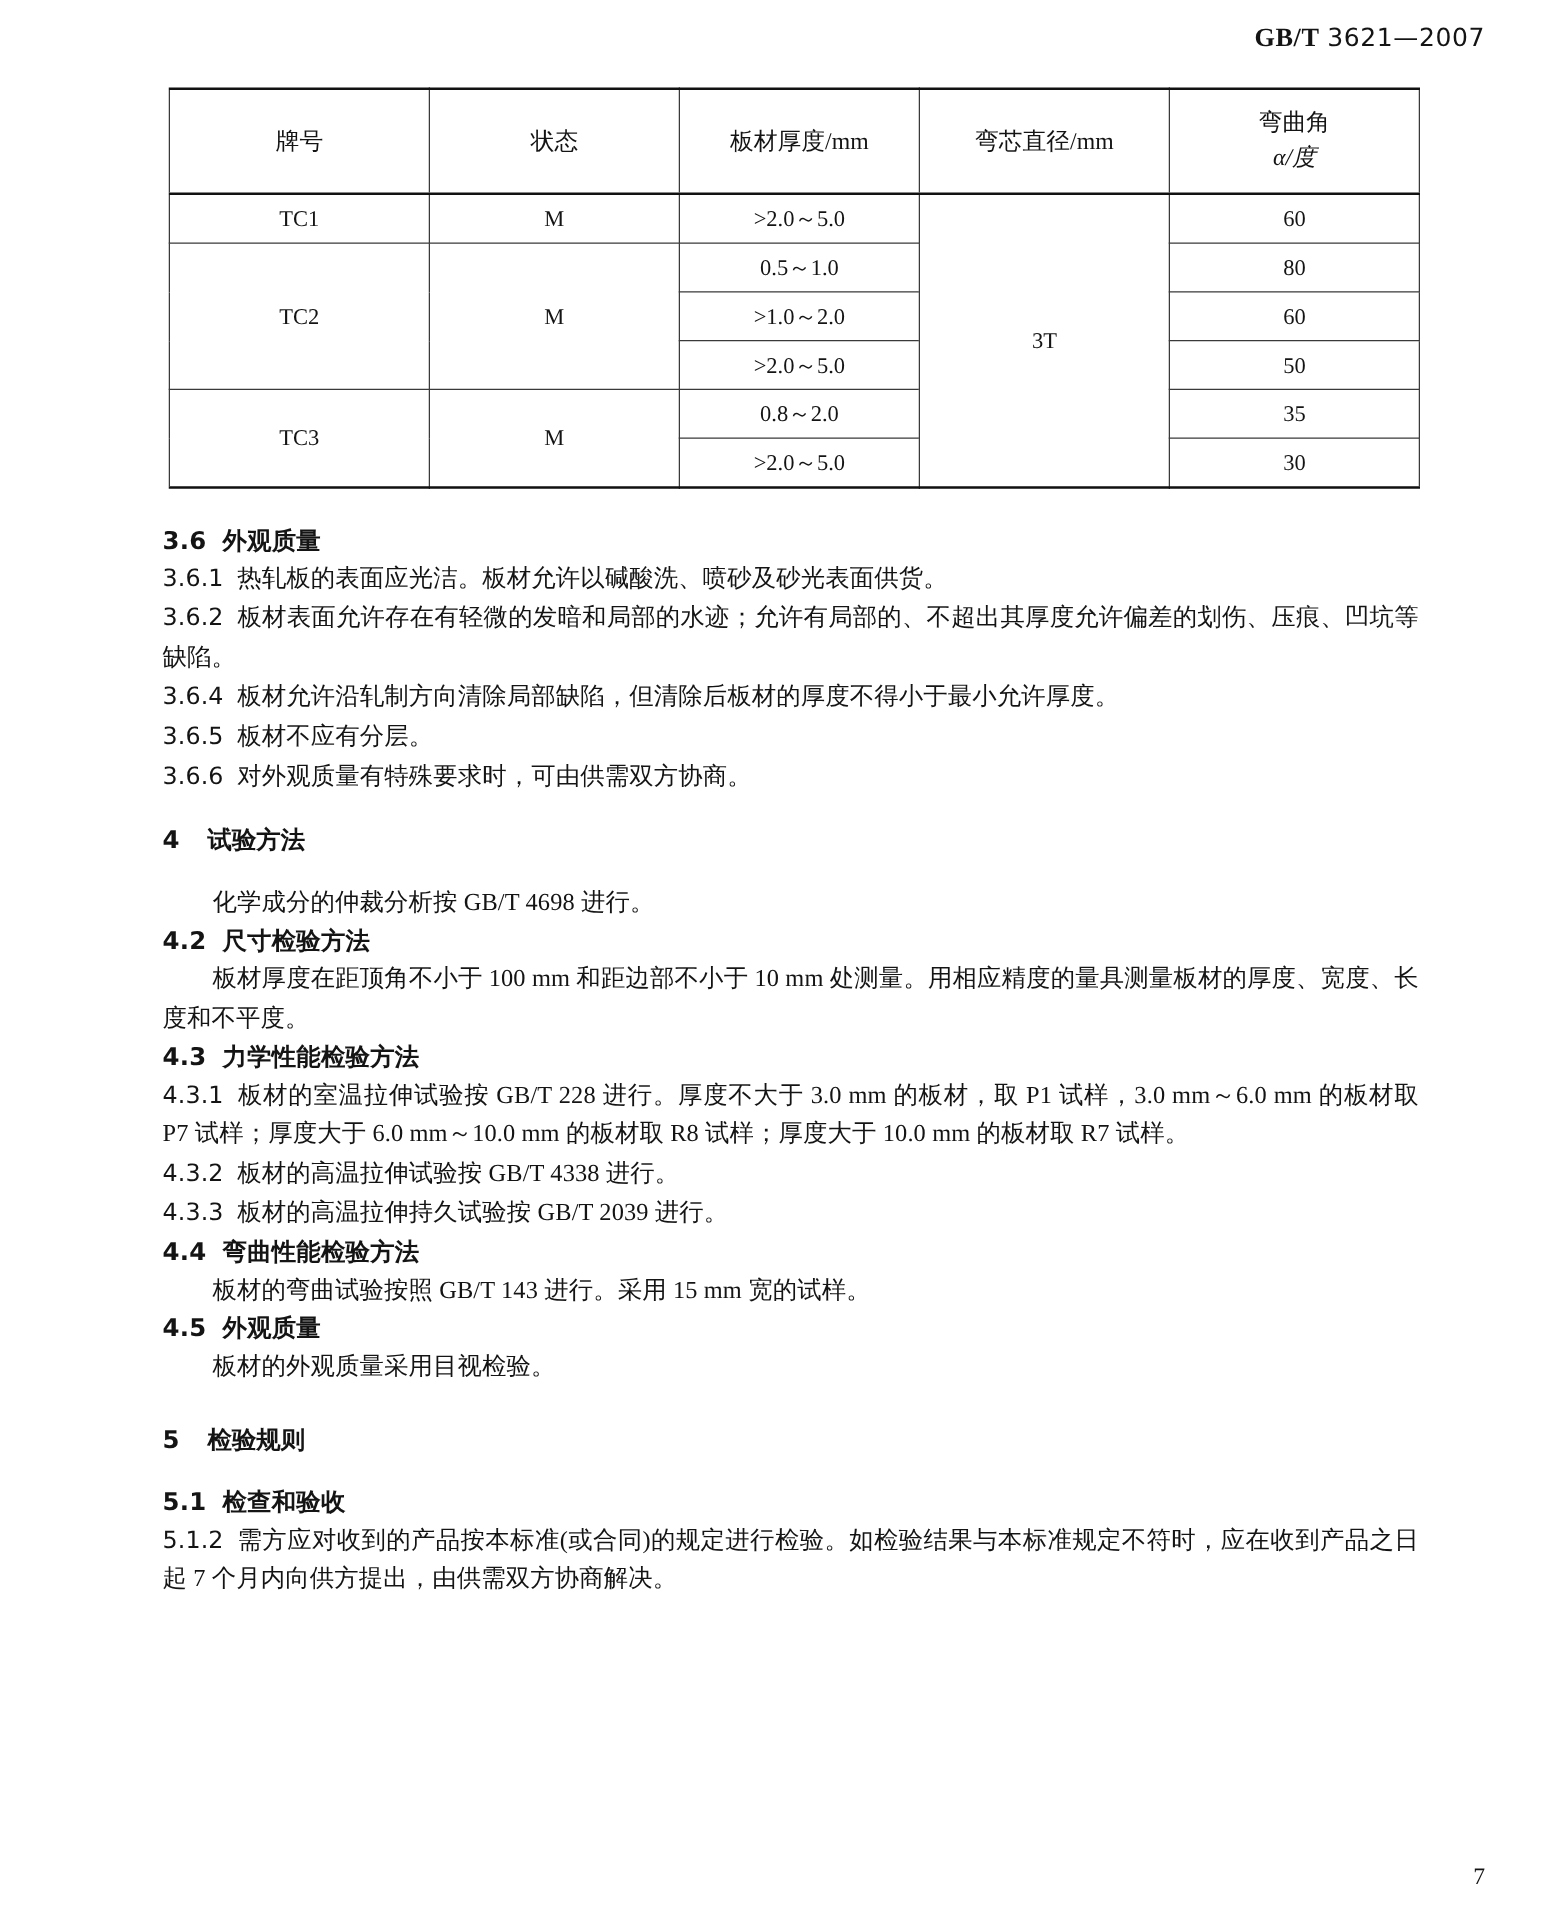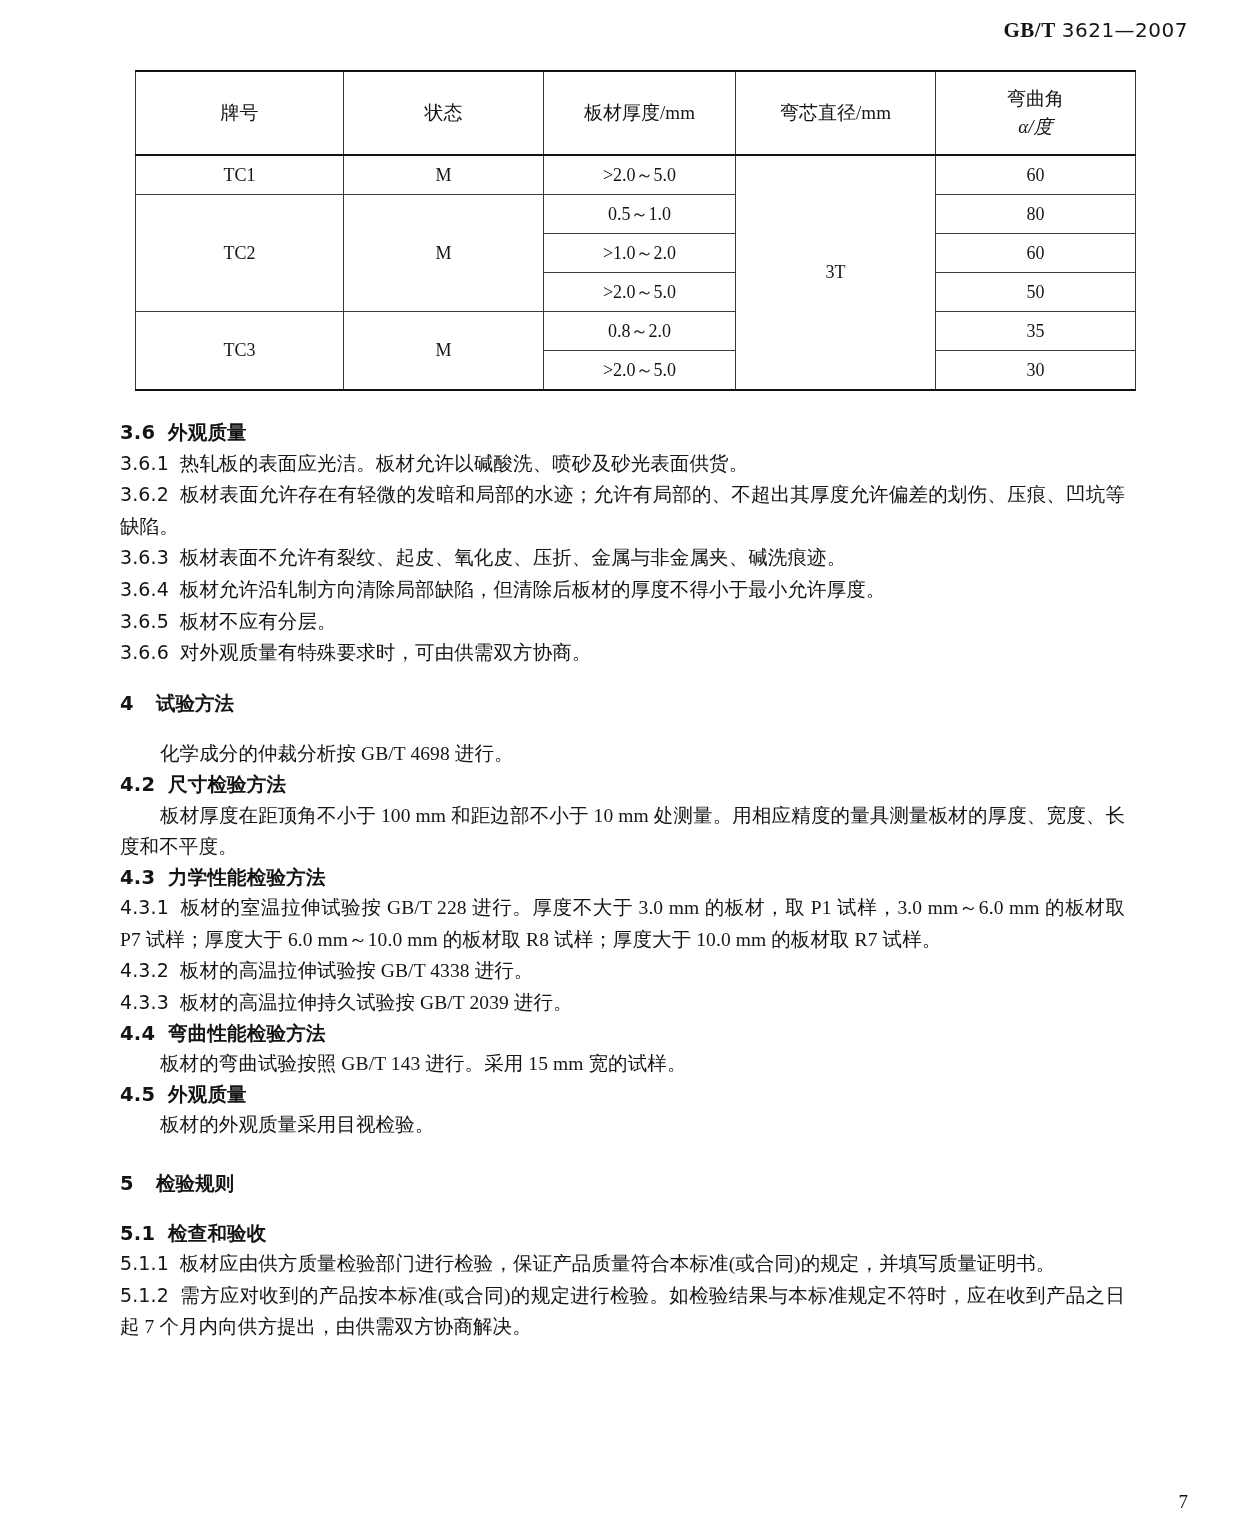--- a/index.html
+++ b/index.html
@@ -93,21 +93,21 @@
   .hdr-two-line { line-height: 1.5; }
   .hdr-alpha {
     font-style: italic;
     font-family: "Liberation Serif", "DejaVu Serif", serif;
   }
   .latin { font-family: "Liberation Serif", "DejaVu Serif", serif; }
 
   
   .body-flow {
     position: absolute;
-    left: 72px;
+    left: 82px;
     top: 418px;
     width: 1005px;
   }
   .clause-h {
     font-family: "DejaVu Sans", "Liberation Sans", sans-serif;
     font-weight: bold;
     font-size: 19.5px;
     margin: 0;
     padding: 0;
     line-height: 1.52;
@@ -229,23 +229,20 @@
     </div>
 
     <p class="para">
       <span class="lead">3.6.1</span><span>热轧板的表面应光洁。板材允许以碱酸洗、喷砂及砂光表面供货。</span>
     </p>
 
     <p class="para">
       <span class="lead">3.6.2</span><span>板材表面允许存在有轻微的发暗和局部的水迹；允许有局部的、不超出其厚度允许偏差的划伤、压痕、凹坑等缺陷。</span>
     </p>
 
-    <p class="para">
-      <span class="lead">3.6.3</span><span>板材表面不允许有裂纹、起皮、氧化皮、压折、金属与非金属夹、碱洗痕迹。</span>
-    </p>
 
     <p class="para">
       <span class="lead">3.6.4</span><span>板材允许沿轧制方向清除局部缺陷，但清除后板材的厚度不得小于最小允许厚度。</span>
     </p>
 
     <p class="para">
       <span class="lead">3.6.5</span><span>板材不应有分层。</span>
     </p>
 
     <p class="para">
@@ -298,23 +295,20 @@
     <div class="sec-h">
       <span class="num">5</span><span>检验规则</span>
     </div>
 
     <div class="gap-m"></div>
 
     <div class="clause-h">
       <span class="num">5.1</span><span>检查和验收</span>
     </div>
 
-    <p class="para">
-      <span class="lead">5.1.1</span><span>板材应由供方质量检验部门进行检验，保证产品质量符合本标准(或合同)的规定，并填写质量证明书。</span>
-    </p>
 
     <p class="para">
       <span class="lead">5.1.2</span><span>需方应对收到的产品按本标准(或合同)的规定进行检验。如检验结果与本标准规定不符时，应在收到产品之日起 7 个月内向供方提出，由供需双方协商解决。</span>
     </p>
 
   </div>
 
   <div class="page-number">7</div>
 
 </div>

